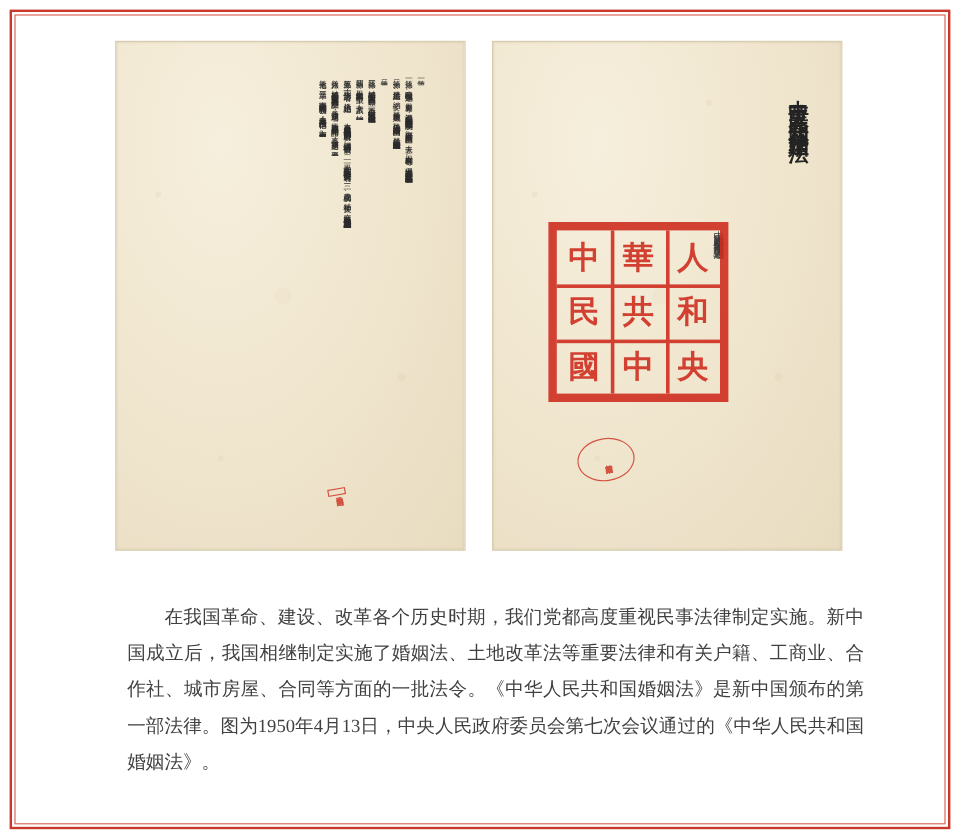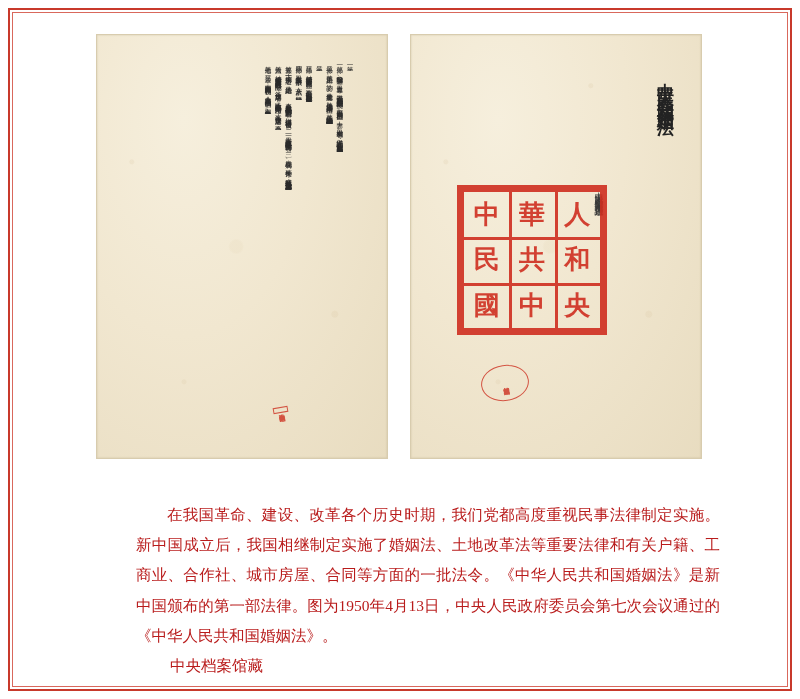--- a/index.html
+++ b/index.html
@@ -225,23 +225,22 @@
 
   
   .caption {
     position: absolute;
     left: 86px;
     right: 60px;
     top: 480px;
     font-family: "Liberation Serif", "DejaVu Serif", serif;
     font-size: 15.5px;
     line-height: 1.95;
-    color: #b91c1c;
+    color: #404040;
     text-align: justify;
-    margin-left: 30px;
   }
   .caption p {
     margin: 0;
     text-indent: 2em;
   }
   .caption .archive {
     margin-left: 2.2em;
   }
 </style>
 </head>
@@ -310,17 +309,16 @@
           <div class="ms-cols">
             <div class="ms-col">中央檔案館藏印</div>
           </div>
         </div>
       </div>
 
     </div>
 
     <div class="caption">
       <p>在我国革命、建设、改革各个历史时期，我们党都高度重视民事法律制定实施。新中国成立后，我国相继制定实施了婚姻法、土地改革法等重要法律和有关户籍、工商业、合作社、城市房屋、合同等方面的一批法令。《中华人民共和国婚姻法》是新中国颁布的第一部法律。图为1950年4月13日，中央人民政府委员会第七次会议通过的《中华人民共和国婚姻法》。</p>
-      <p class="archive" style="text-indent:0;">中央档案馆藏</p>
     </div>
 
   </div>
 </div>
 
 </body></html>

